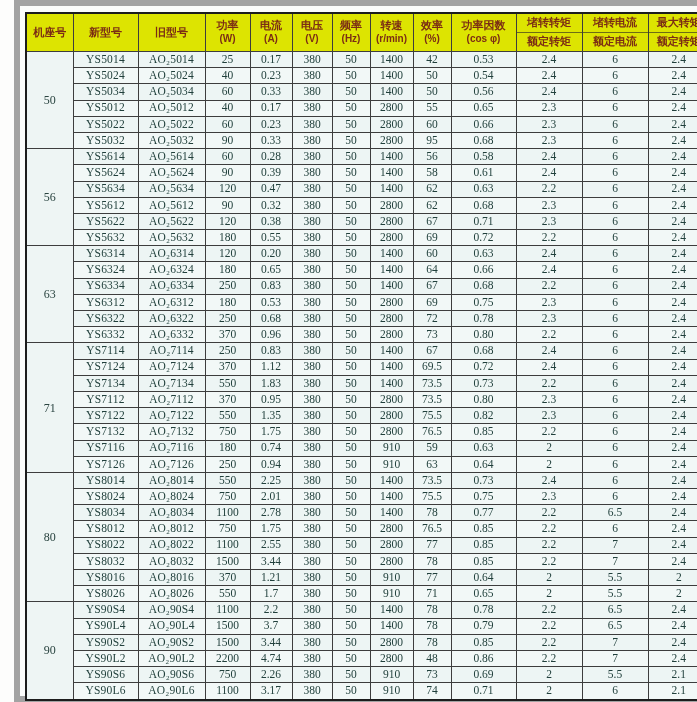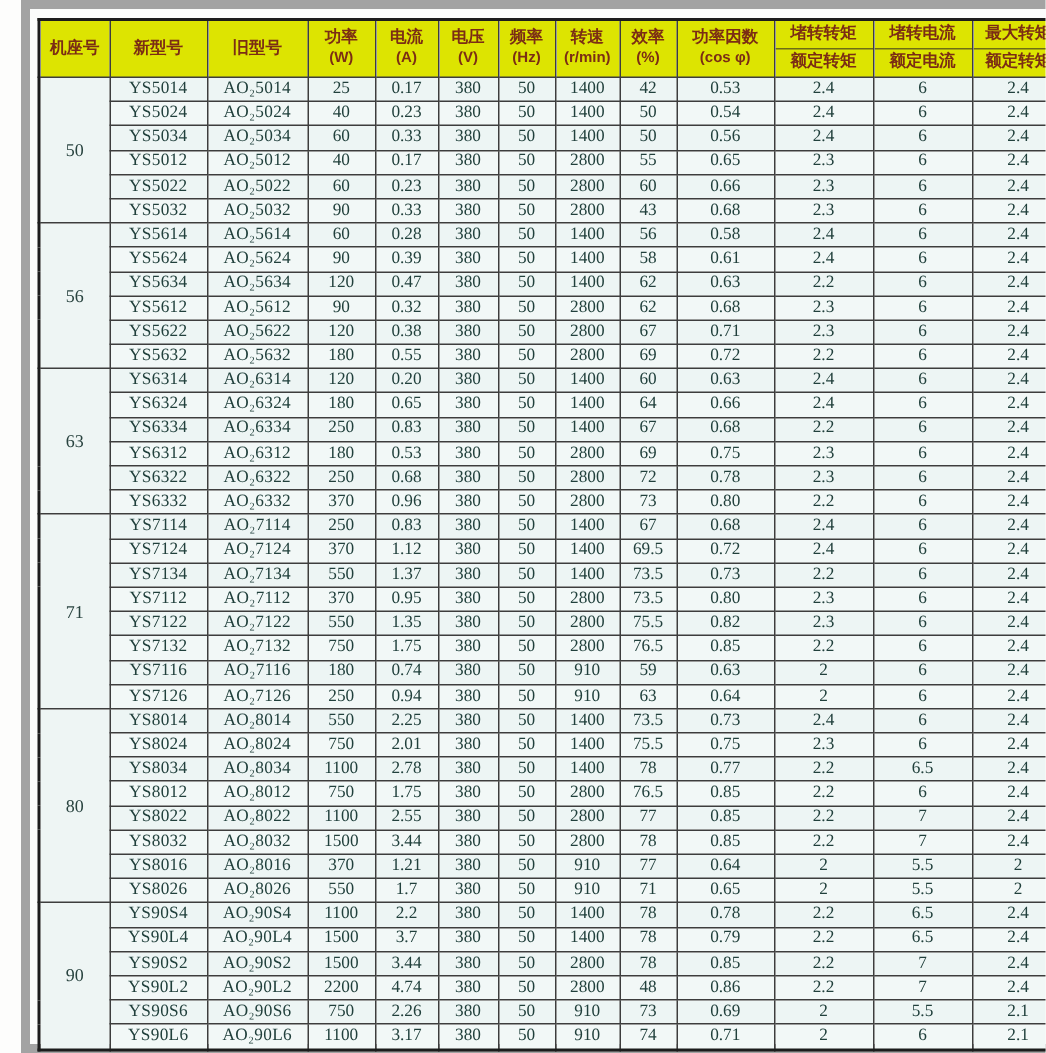--- a/index.html
+++ b/index.html
@@ -220,21 +220,21 @@
           <td>2.4</td>
         </tr>
         <tr>
           <td class="model">YS5032</td>
           <td class="model">AO₂5032</td>
           <td>90</td>
           <td>0.33</td>
           <td>380</td>
           <td>50</td>
           <td>2800</td>
-          <td>43</td>
+          <td>95</td>
           <td>0.68</td>
           <td>2.3</td>
           <td>6</td>
           <td>2.4</td>
         </tr>
         <tr>
           <td rowspan="6" class="frame-cell">56</td>
           <td class="model">YS5614</td>
           <td class="model">AO₂5614</td>
           <td>60</td>
@@ -429,21 +429,21 @@
           <td>69.5</td>
           <td>0.72</td>
           <td>2.4</td>
           <td>6</td>
           <td>2.4</td>
         </tr>
         <tr>
           <td class="model">YS7134</td>
           <td class="model">AO₂7134</td>
           <td>550</td>
-          <td>1.37</td>
+          <td>1.83</td>
           <td>380</td>
           <td>50</td>
           <td>1400</td>
           <td>73.5</td>
           <td>0.73</td>
           <td>2.2</td>
           <td>6</td>
           <td>2.4</td>
         </tr>
         <tr>

